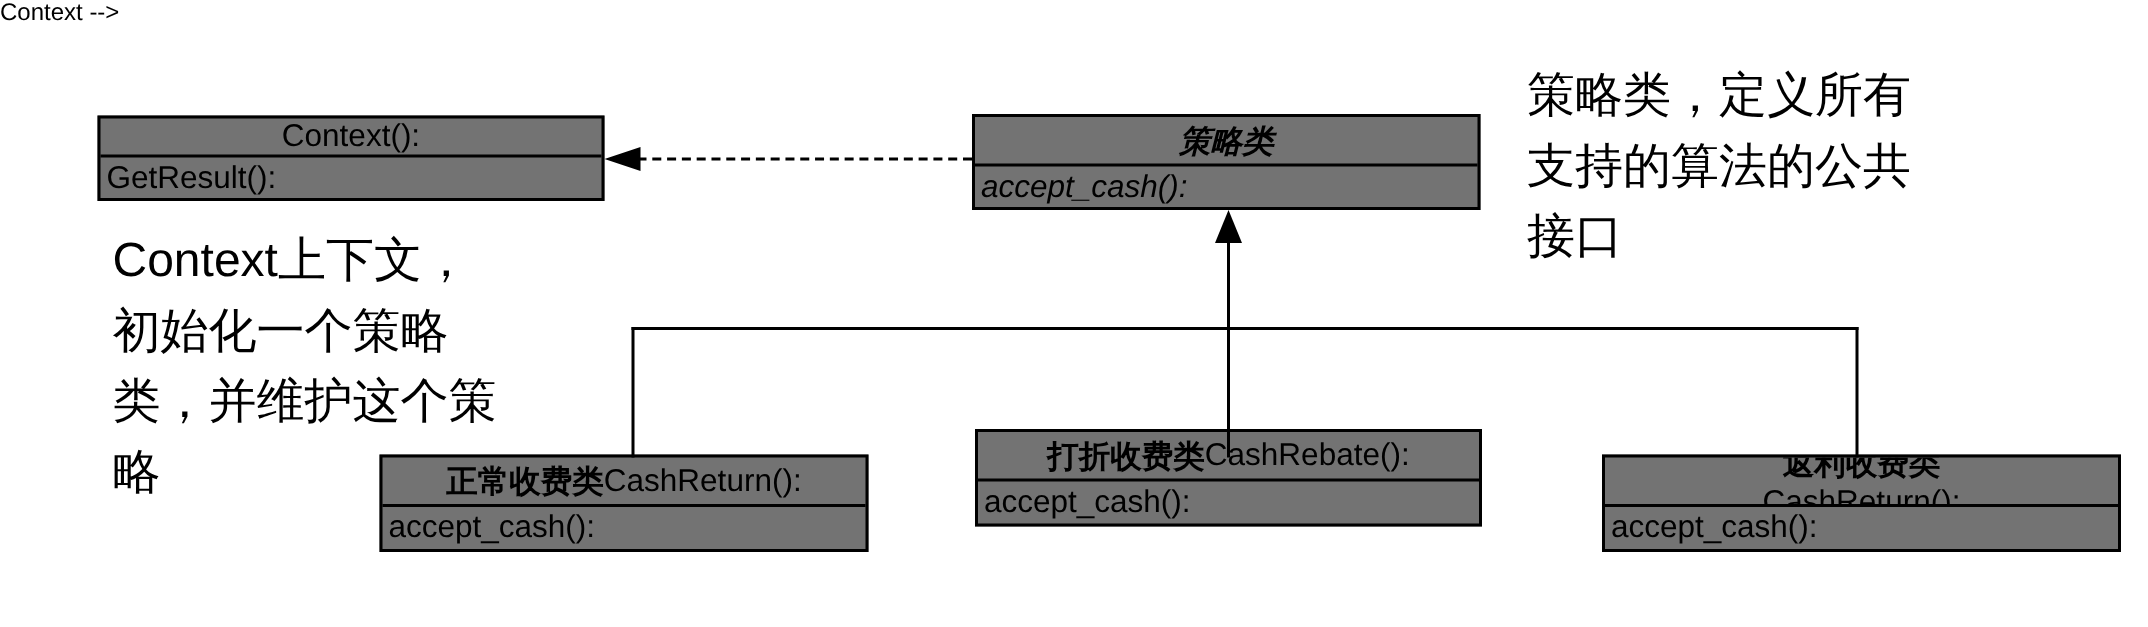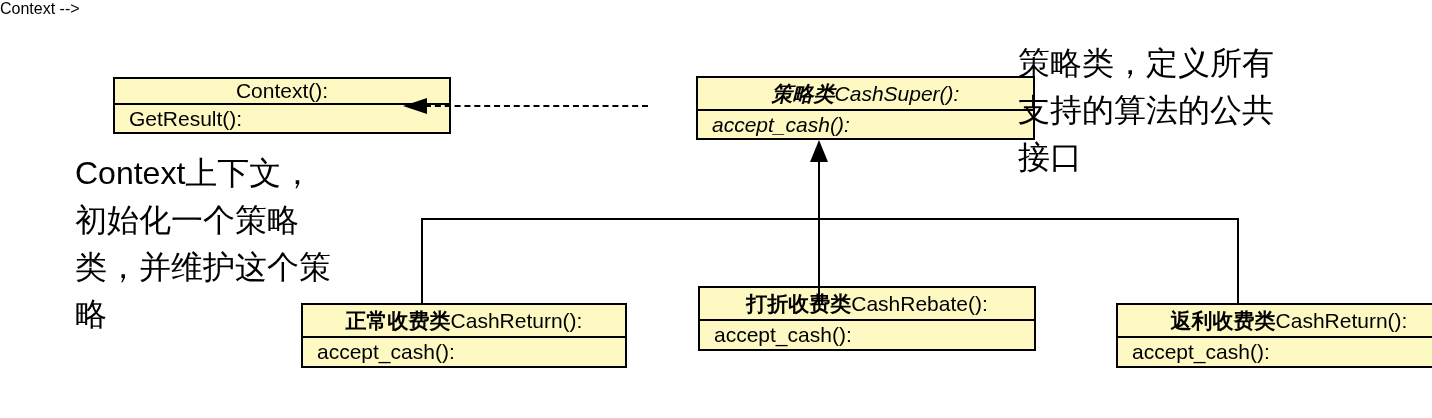--- a/index.html
+++ b/index.html
@@ -13,38 +13,37 @@
     width: 1432px;
     height: 418px;
     background: #ffffff;
     overflow: hidden;
     color: #000000;
   }
   
   .class-box {
     position: absolute;
     border: 2px solid #000000;
-    background: #fef9c3;
+    background: #737373;
     box-sizing: border-box;
-    margin-left: 48px;
   }
   .class-title {
     display: flex;
     align-items: center;
     justify-content: center;
     border-bottom: 2px solid #000000;
     font-size: 21px;
     white-space: nowrap;
     overflow: hidden;
   }
   .class-title .cn { font-weight: bold; }
   .class-method {
     display: flex;
     align-items: center;
-    padding-left: 14px;
+    padding-left: 4px;
     font-size: 21px;
     white-space: nowrap;
     overflow: hidden;
   }
   
   .hline, .vline {
     position: absolute;
     background: #000000;
   }
   .dashed-line {
@@ -86,21 +85,20 @@
       <span class="cn"></span>
         <span>Context():</span>
     </div>
     <div class="class-method" style="height:27px;">GetResult():</div>
   </div>
 
   
   <div class="class-box" style="left:648px; top:76px; width:339px;font-style:italic;">
     <div class="class-title" style="height:31px;">
       <span class="cn">策略类</span>
-        <span>CashSuper():</span>
     </div>
     <div class="class-method" style="height:27px;">accept_cash():</div>
   </div>
 
   
   <div class="class-box" style="left:253px; top:303px; width:326px;">
     <div class="class-title" style="height:31px;">
       <span class="cn">正常收费类</span>
         <span>CashReturn():</span>
     </div>
@@ -111,21 +109,21 @@
   <div class="class-box" style="left:650px; top:286px; width:338px;">
     <div class="class-title" style="height:31px;">
       <span class="cn">打折收费类</span>
         <span>CashRebate():</span>
     </div>
     <div class="class-method" style="height:28px;">accept_cash():</div>
   </div>
 
   
   <div class="class-box" style="left:1068px; top:303px; width:346px;">
-    <div class="class-title" style="height:31px;">
+    <div class="class-title" style="height:31px;flex-direction:column;">
       <span class="cn">返利收费类</span>
         <span>CashReturn():</span>
     </div>
     <div class="class-method" style="height:28px;">accept_cash():</div>
   </div>
 
    Context --&gt;
   <div class="dashed-line" style="left:425px; top:105px; width:223px;"></div>
   <div class="arrowhead-left" style="left:403px; top:98px;"></div>
 

